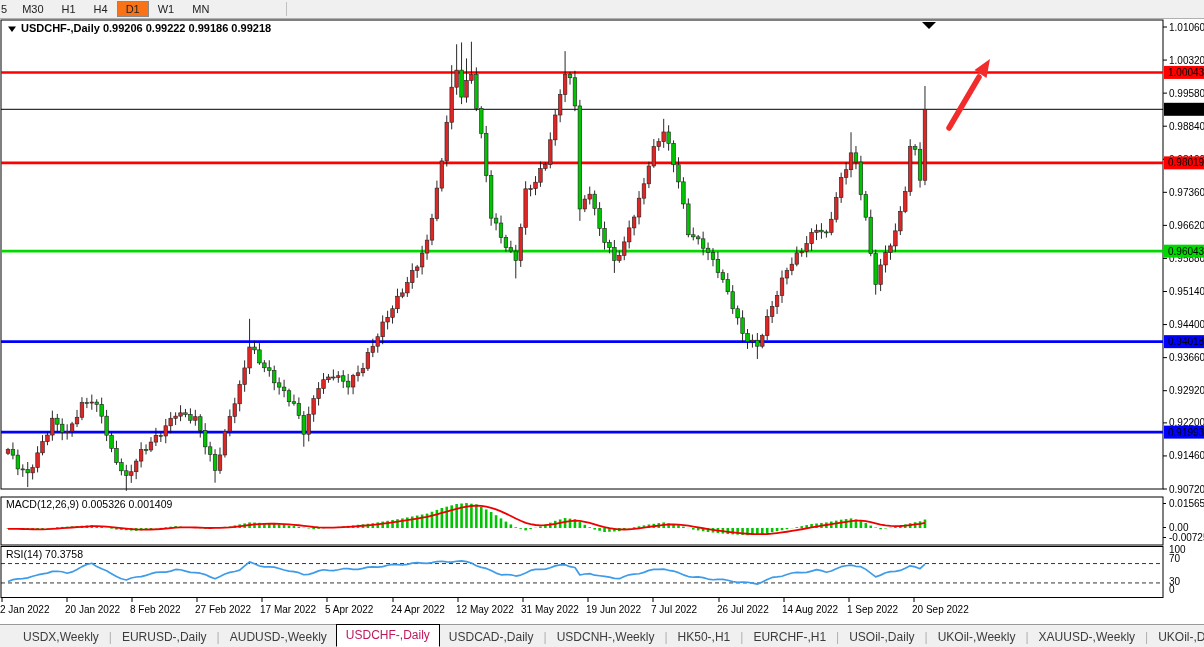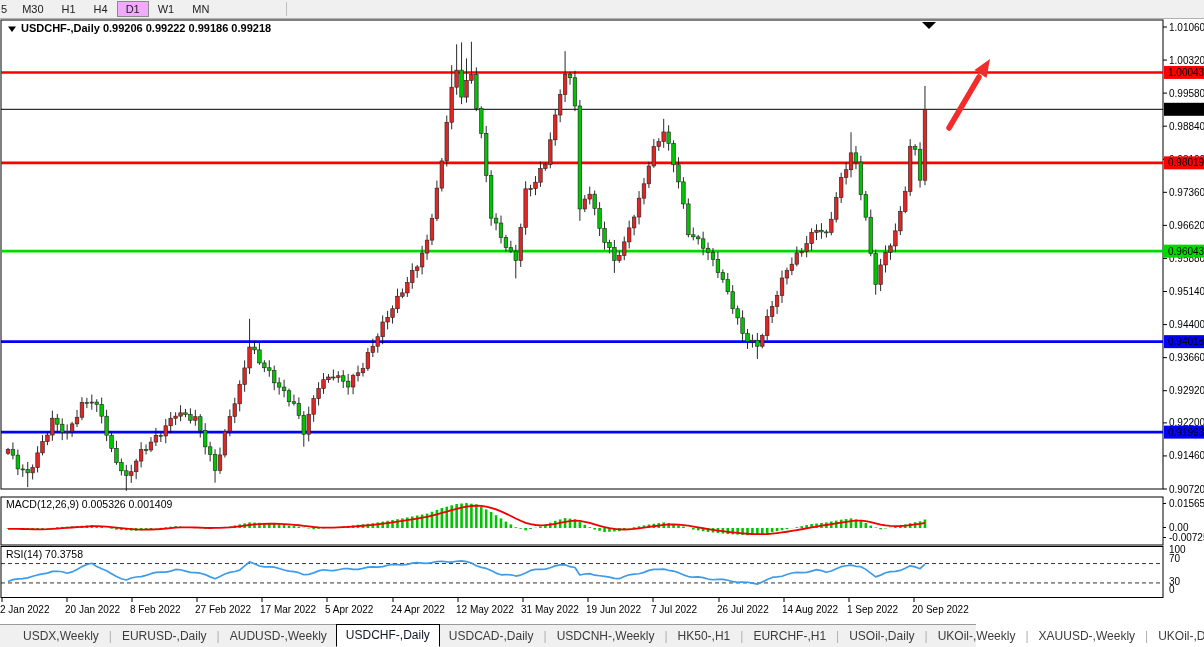--- a/index.html
+++ b/index.html
@@ -3,29 +3,29 @@
 <meta charset="utf-8">
 <style>
   html,body{margin:0;padding:0;background:#d4d0c8;}
   .stage{position:relative;width:1204px;height:647px;background:#fff;overflow:hidden;
          font-family:"Liberation Sans",sans-serif;}
   
   .toolbar{position:absolute;top:0;left:0;width:1204px;height:18px;background:#f0f0f0;
            border-bottom:1px solid #b0b0b0;display:flex;align-items:center;font-size:11px;color:#222;}
   .tf-btn{padding:8px 9px;height:16px;line-height:16px;cursor:default;}
   .tf-btn.clip{padding:0 6px 0 1px;}
-  .tf-btn.active{background:#f0abfc;border:1px solid #8a8a8a;height:14px;line-height:14px;padding:0 8px;}
+  .tf-btn.active{background:#f97316;border:1px solid #8a8a8a;height:14px;line-height:14px;padding:0 8px;}
   .tb-sep{width:1px;height:14px;background:#c0c0c0;margin-left:68px;}
   
-  .tabbar{position:absolute;bottom:0;left:0;width:976px;height:23px;background:#f0f0f0;
-          border-top:1px solid #9a9a9a;display:flex;align-items:center;font-size:12px;color:#3c3c3c;
+  .tabbar{position:absolute;bottom:0;left:0;width:1204px;height:23px;background:#f0f0f0;
+          border-top:1px solid #9a9a9a;display:flex;align-items:flex-end;font-size:12px;color:#3c3c3c;
           padding-left:14px;box-sizing:border-box;}
   .tab{padding:0 9px;white-space:nowrap;cursor:default;}
   .tab.active{background:#fff;border:1px solid #000;border-bottom:1px solid #fff;height:21px;
-              line-height:20px;margin-top:-2px;color:#0f172a;}
+              line-height:20px;margin-top:-2px;color:#be185d;}
   .tab-sep{color:#b0b0b0;padding:0 1px;}
   .tab-arrows{margin-left:auto;margin-right:5px;font-size:9px;display:flex;gap:7px;align-items:center;}
   .arr-l{color:#a8a8a8;} .arr-r{color:#1a1a1a;}
   svg text{font-family:"Liberation Sans",sans-serif;}
   .ax{font-size:10px;fill:#000;}
 </style>
 </head>
 <body>
 
 <div class="stage">

